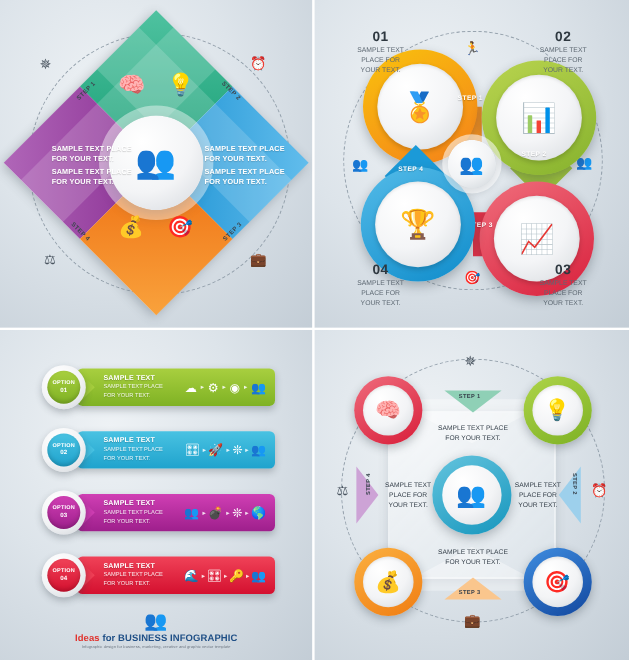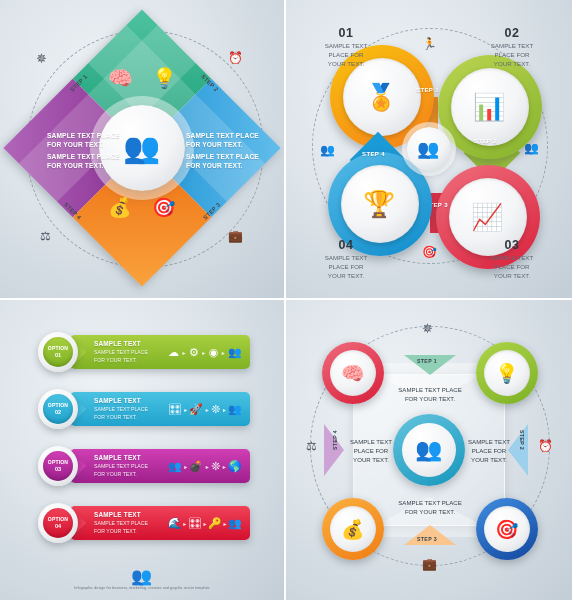--- a/index.html
+++ b/index.html
@@ -400,20 +400,21 @@
         <div class="knob">
           <div class="disc" style="background:linear-gradient(180deg,#f04258,#d4102f);">
             <span class="o1">OPTION</span>
             <span class="o2">04</span>
           </div>
         </div>
       </div>
 
       <div class="brandblk">
         <div class="logo">👥</div>
+        <div class="t1"><span class="em">Ideas</span> <span>for BUSINESS INFOGRAPHIC</span></div>
         <div class="t2">Infographic design for business, marketing, creative and graphic vector template</div>
       </div>
     </div>
   </div>
 
   <div class="panel p4">
     <div class="inner">
       <div class="dotted-ring" style="left:24px;top:26px;width:238px;height:238px;"></div>
 
       <div class="mini-ico" style="left:136px;top:22px;font-size:13px;">✵</div>

